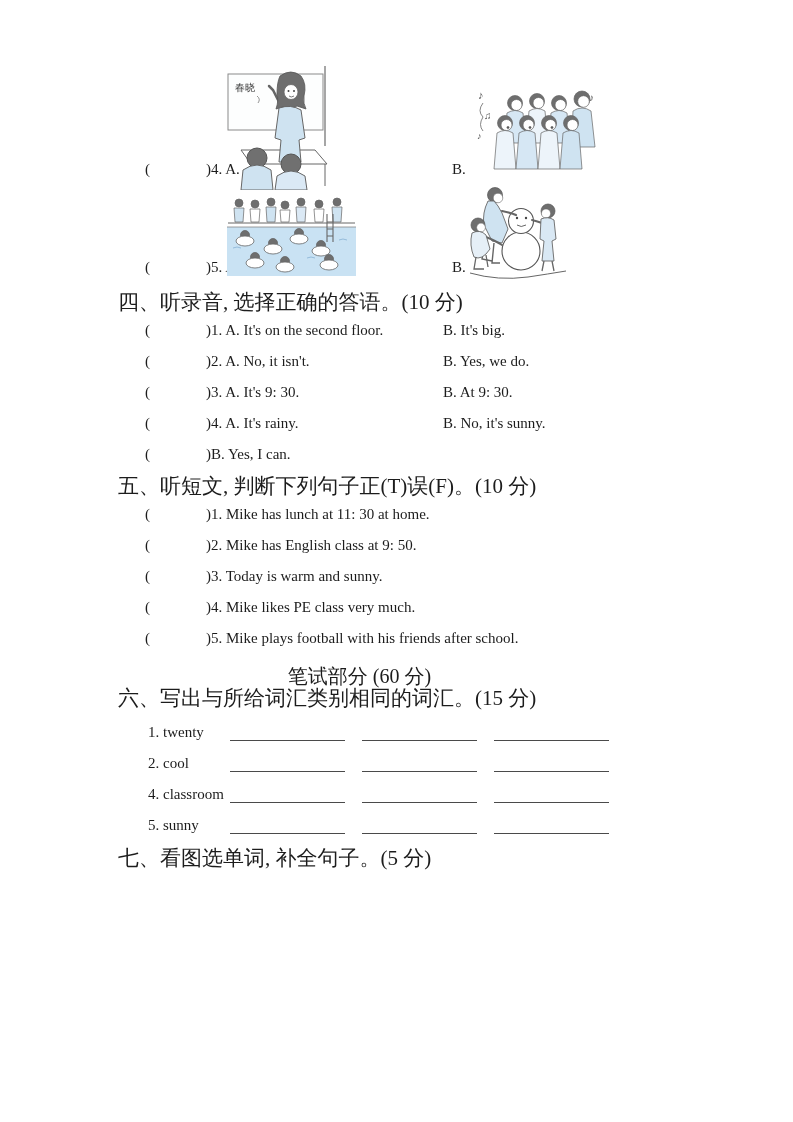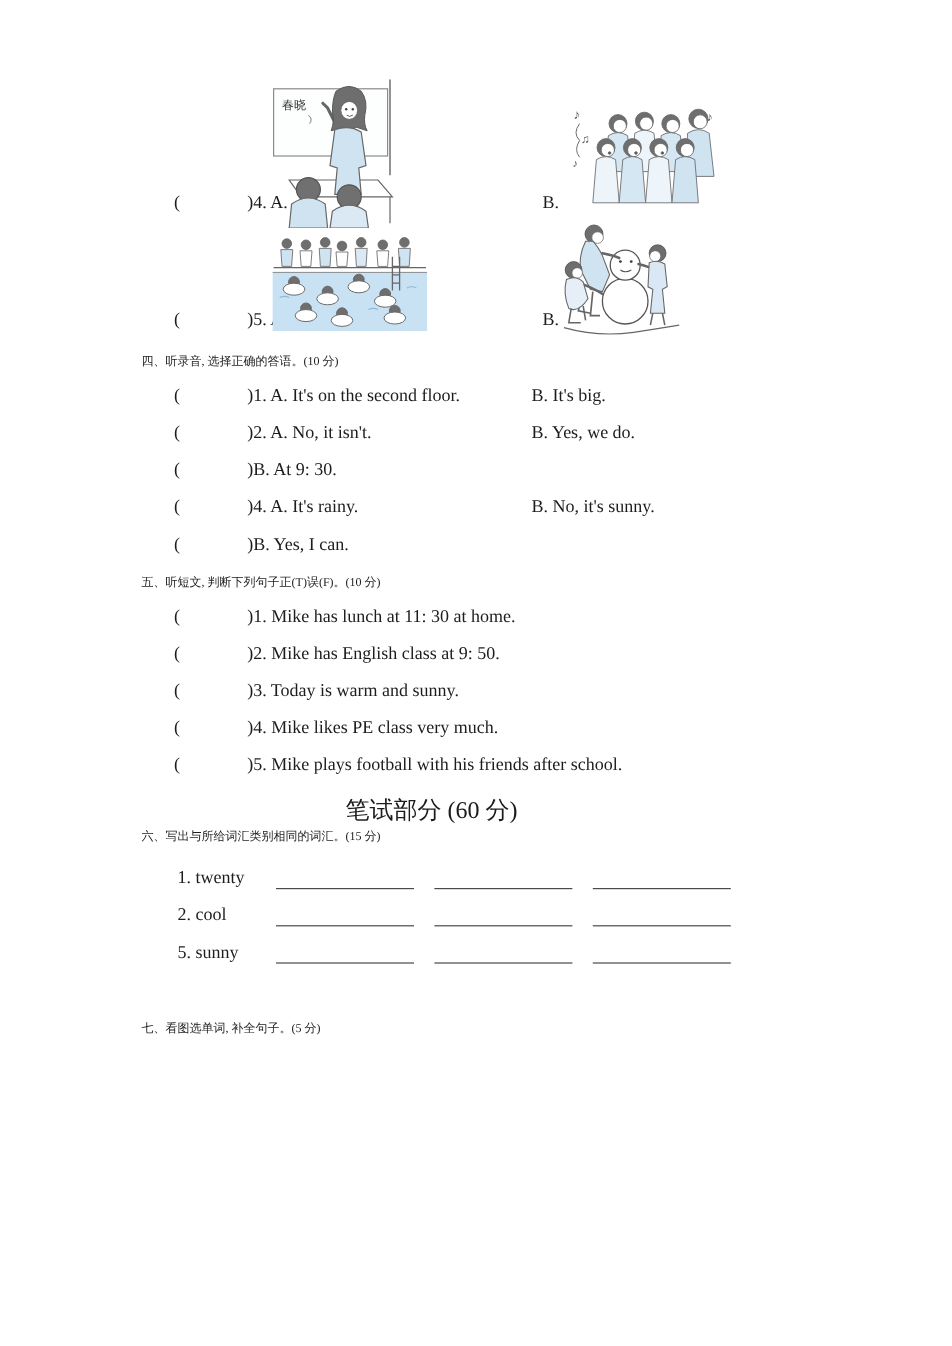--- a/index.html
+++ b/index.html
@@ -17,21 +17,21 @@
   .pic-a4{position:absolute;left:82px;top:0;}
   .pic-b4{position:absolute;left:330px;top:19px;}
   .pic-a5{position:absolute;left:82px;top:11px;}
   .pic-b5{position:absolute;left:323px;top:0;}
   .lab-a{position:absolute;left:0;bottom:12px;}
   .lab-b{position:absolute;left:307px;bottom:12px;}
   #row-q5 .lab-a,#row-q5 .lab-b{bottom:4px;}
   
   #sec4{left:118px;top:293px;width:600px;}
   #sec5{left:118px;top:477px;width:620px;}
-  .sec-heading{line-height:18px;margin:0 0 10px 0;font-size:10px;}
+  .sec-heading{line-height:18px;margin:0 0 10px 0;font-size:21px;}
   .items{margin-left:27px;}
   .item{display:flex;line-height:18px;margin-bottom:13px;}
   .atext{width:232px;flex:none;}
   
   #written-header{left:0;top:664px;width:719px;text-align:center;font-size:20px;line-height:24px;}
   #sec6{left:118px;top:689px;width:620px;}
   .w-rows{margin-left:30px;margin-top:14px;}
   .w-row{display:flex;align-items:flex-end;height:20px;margin-bottom:11px;}
   .w-label{width:82px;flex:none;white-space:nowrap;}
   .blank{width:115px;height:17px;border-bottom:1.2px solid #4a4a4a;margin-right:17px;flex:none;}
@@ -223,20 +223,21 @@
           <span>)</span>
         </span>
       <span class="atext">2. A. No, it isn't.</span>
       <span class="btext">B. Yes, we do.</span>
     </div>
     <div class="item">
       <span class="paren">
           <span>(</span>
           <span>)</span>
         </span>
+      <span class="atext">3. A. It's 9: 30.</span>
       <span class="btext">B. At 9: 30.</span>
     </div>
     <div class="item">
       <span class="paren">
           <span>(</span>
           <span>)</span>
         </span>
       <span class="atext">4. A. It's rainy.</span>
       <span class="btext">B. No, it's sunny.</span>
     </div>
@@ -302,20 +303,26 @@
         <span class="blank"></span>
         <span class="blank"></span>
     </div>
     <div class="w-row">
       <span class="w-label">2. cool</span>
       <span class="blank"></span>
         <span class="blank"></span>
         <span class="blank"></span>
     </div>
     <div class="w-row">
+      <span class="w-label">4. classroom</span>
+      <span class="blank"></span>
+        <span class="blank"></span>
+        <span class="blank"></span>
+    </div>
+    <div class="w-row">
       <span class="w-label">5. sunny</span>
       <span class="blank"></span>
         <span class="blank"></span>
         <span class="blank"></span>
     </div>
   </div>
 </div>
 
 <div class="abs" id="sec7">
   <p class="sec-heading">七、看图选单词, 补全句子。(5 分)</p>

